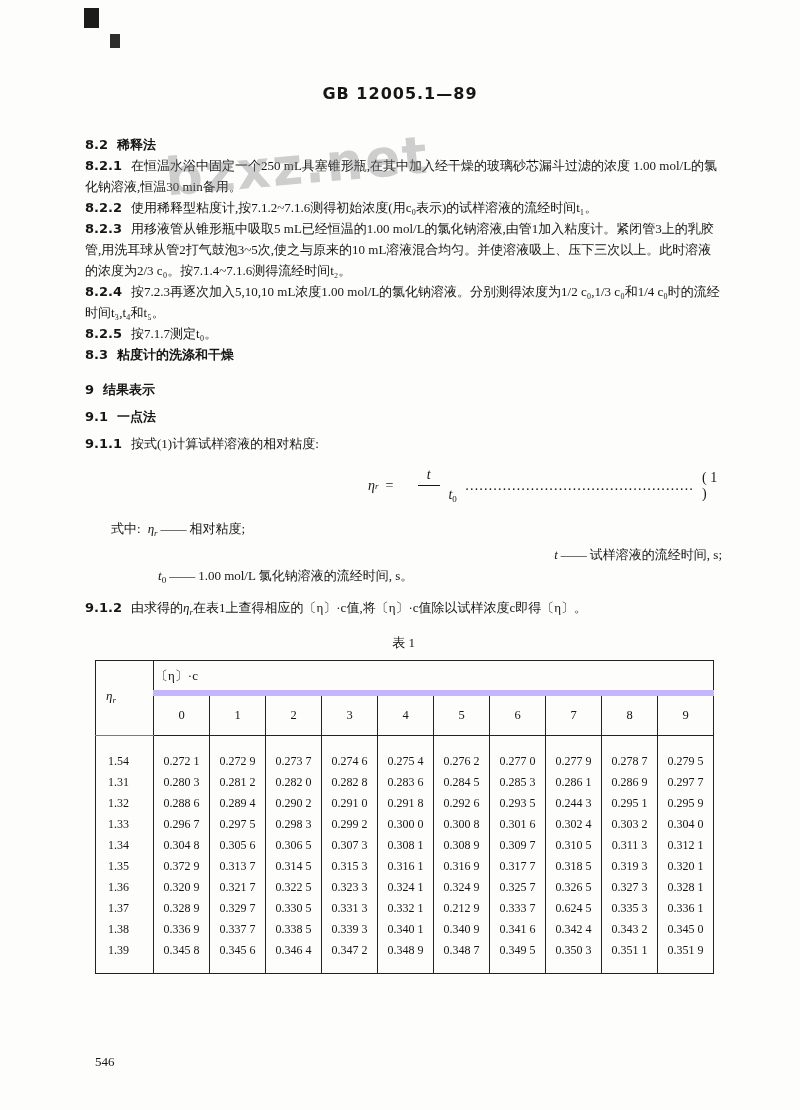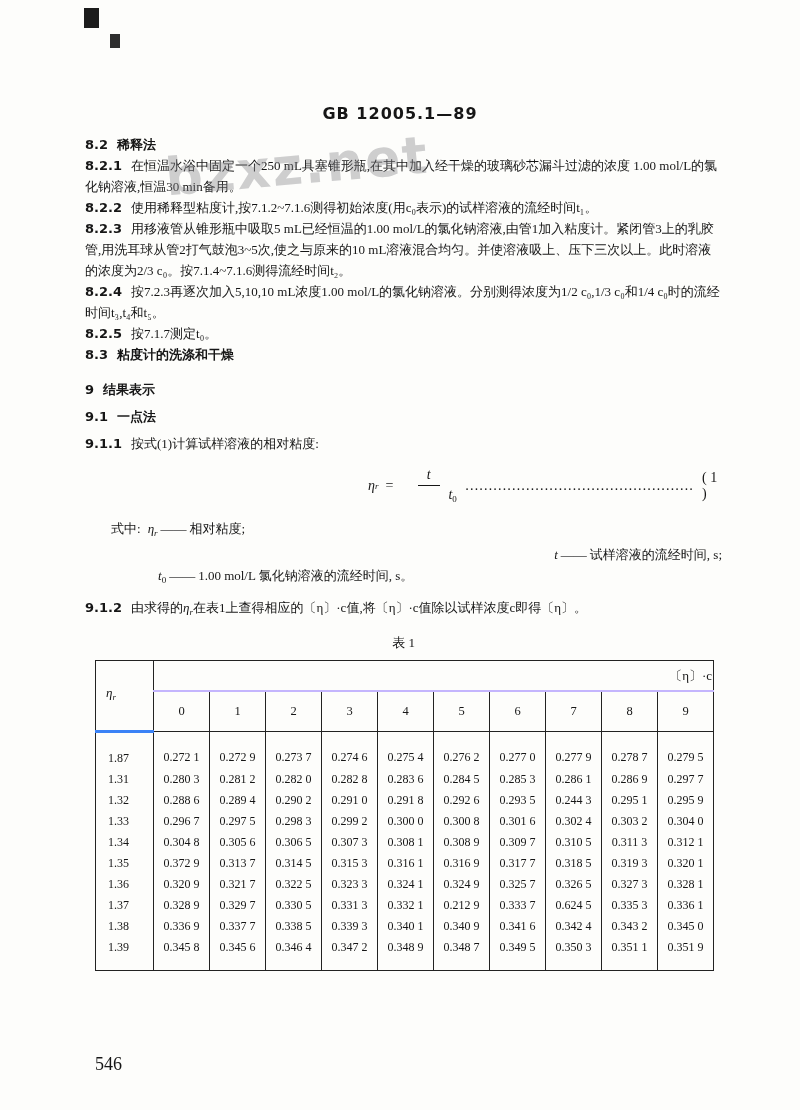--- a/index.html
+++ b/index.html
@@ -10,21 +10,21 @@
     background:#fdfdfb;
     font-family:"Liberation Serif","DejaVu Serif",serif;
     color:#161616;
     overflow:hidden;
   }
   .artifact{position:absolute;background:#1c1c1c;}
   .artifact.a1{left:84px;top:8px;width:15px;height:20px;}
   .artifact.a2{left:110px;top:34px;width:10px;height:14px;background:#2e2e2e;}
 
   .header-title{
-    position:absolute;top:104px;left:0;right:0;
+    position:absolute;top:84px;left:0;right:0;
     text-align:center;
     font-family:"DejaVu Sans","Liberation Sans",sans-serif;
     font-weight:bold;font-size:16px;letter-spacing:1px;
   }
 
   .watermark{
     position:absolute;left:165px;top:136px;
     font-family:"DejaVu Sans","Liberation Sans",sans-serif;
     font-weight:bold;font-size:52px;letter-spacing:2px;
     color:rgba(128,128,133,0.38);
@@ -69,40 +69,40 @@
   .table-caption{text-align:center;font-size:13px;margin:9px 0 7px;}
 
   table{
     border-collapse:collapse;table-layout:fixed;
     margin-left:10px;width:618px;
     font-size:12px;
   }
   table{border:1.5px solid #222;}
   th{font-weight:normal;}
   .corner{
-    border-right:1px solid #222;border-bottom:3px solid #3b82f6;
+    border-right:1px solid #222;border-bottom:1px solid #3b82f6;
     text-align:left;padding-left:10px;vertical-align:middle;font-size:13px;
   }
   .span-h{
-    border-left:1px solid #222;border-bottom:2px solid #c4b5fd;
-    text-align:right;height:27px;vertical-align:middle;font-size:13px;
+    border-left:1px solid #222;border-bottom:6px solid #c4b5fd;
+    text-align:left;height:27px;vertical-align:middle;font-size:13px;
   }
   .digit-row th{
     border-left:1px solid #222;border-bottom:1px solid #222;
     height:37px;text-align:center;vertical-align:middle;font-size:12.5px;
   }
   tbody td{
     border-left:1px solid #222;
     text-align:center;height:21px;padding:0;
   }
   tbody td.eta{text-align:left;padding-left:12px;border-left:none;}
   tbody tr:first-child td{padding-top:15px;}
   tbody tr:last-child td{padding-bottom:12px;}
 
-  .page-number{position:absolute;left:95px;top:1054px;font-size:18px;}
+  .page-number{position:absolute;left:95px;top:1054px;font-size:13px;}
 </style>
 </head>
 <body>
 
 <div class="artifact a1"></div>
 <div class="artifact a2"></div>
 
 <div class="header-title">GB 12005.1—89</div>
 
 <div class="watermark">bzxz.net</div>
@@ -179,21 +179,21 @@
           <th>4</th>
           <th>5</th>
           <th>6</th>
           <th>7</th>
           <th>8</th>
           <th>9</th>
         </tr>
     </thead>
     <tbody>
         <tr>
-          <td class="eta">1.87</td>
+          <td class="eta">1.54</td>
           <td>0.272 1</td>
           <td>0.272 9</td>
           <td>0.273 7</td>
           <td>0.274 6</td>
           <td>0.275 4</td>
           <td>0.276 2</td>
           <td>0.277 0</td>
           <td>0.277 9</td>
           <td>0.278 7</td>
           <td>0.279 5</td>

